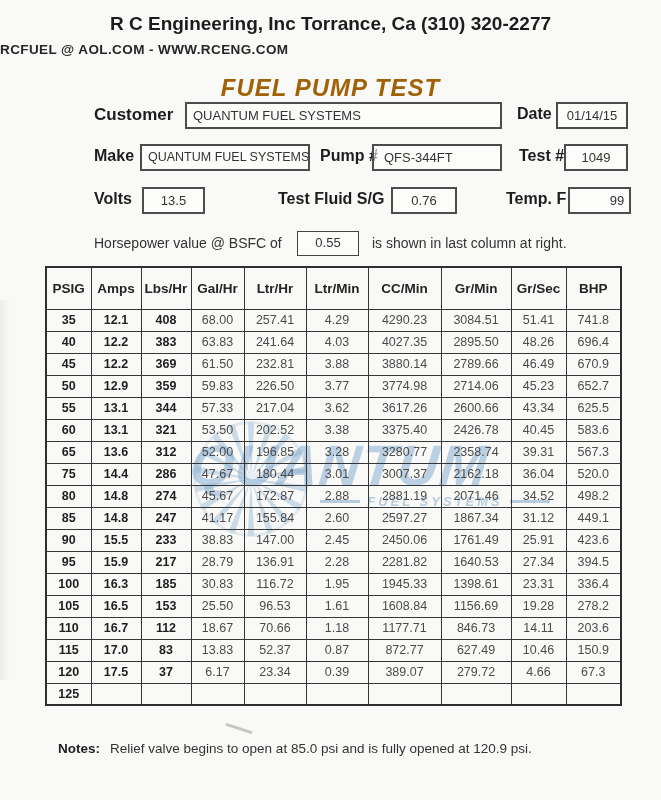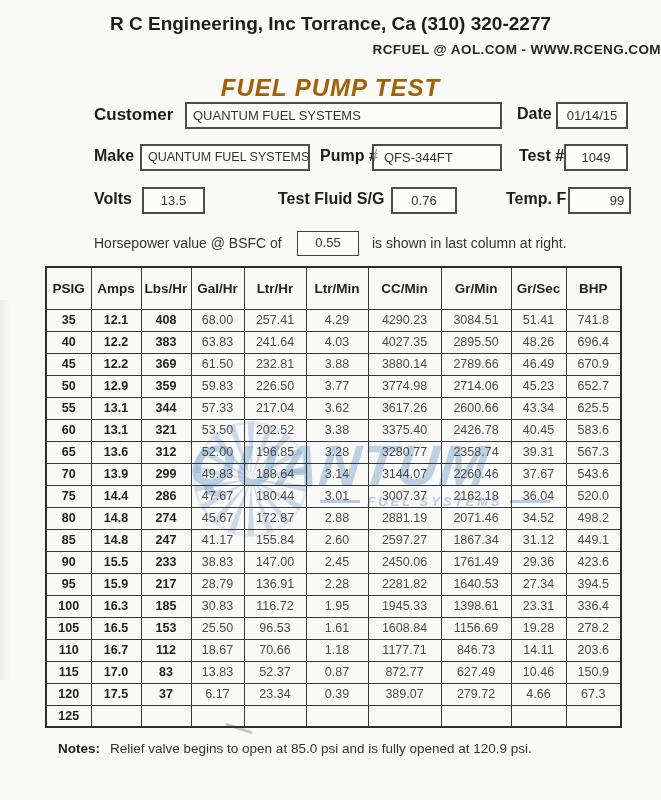--- a/index.html
+++ b/index.html
@@ -5,21 +5,21 @@
   * { margin:0; padding:0; box-sizing:border-box; }
   html,body { background:#e8e8e6; }
   .page {
     position:relative; width:661px; height:800px; margin:0 auto;
     background:#f9f9f7; overflow:hidden;
     font-family:"Liberation Sans", sans-serif; color:#222;
   }
   
   .company-line { position:absolute; top:13px; left:0; width:100%; text-align:center;
     font-size:19px; font-weight:bold; color:#1c1c1c; }
-  .contact-line { position:absolute; top:42px; left:0; width:100%; text-align:right;
+  .contact-line { position:absolute; top:42px; left:0; width:100%; text-align:left;
     font-size:13.5px; font-weight:bold; letter-spacing:.4px; color:#262626; }
   .doc-title { position:absolute; top:74px; left:0; width:100%; text-align:center;
     font-size:24px; font-weight:bold; font-style:italic; letter-spacing:1px; color:#a16207; }
   
   .frow { position:absolute; left:0; width:100%; height:27px; }
   .flabel { position:absolute; top:3px; font-weight:bold; color:#1d1d1d; font-size:16px; white-space:nowrap; }
   .fbox { position:absolute; top:0; height:27px; border:2px solid #4c4c4c; background:rgba(255,255,255,.55);
     font-size:13px; color:#333; line-height:23px; white-space:nowrap; overflow:hidden; }
   .fbox.left { padding-left:6px; text-align:left; }
   .fbox.center { text-align:center; }
@@ -235,32 +235,20 @@
           <td class="dark">312</td>
           <td>52.00</td>
           <td>196.85</td>
           <td>3.28</td>
           <td>3280.77</td>
           <td>2358.74</td>
           <td>39.31</td>
           <td>567.3</td>
         </tr>
         <tr>
-          <td class="dark">70</td>
-          <td class="dark">13.9</td>
-          <td class="dark">299</td>
-          <td>49.83</td>
-          <td>188.64</td>
-          <td>3.14</td>
-          <td>3144.07</td>
-          <td>2260.46</td>
-          <td>37.67</td>
-          <td>543.6</td>
-        </tr>
-        <tr>
           <td class="dark">75</td>
           <td class="dark">14.4</td>
           <td class="dark">286</td>
           <td>47.67</td>
           <td>180.44</td>
           <td>3.01</td>
           <td>3007.37</td>
           <td>2162.18</td>
           <td>36.04</td>
           <td>520.0</td>
@@ -291,21 +279,21 @@
         </tr>
         <tr>
           <td class="dark">90</td>
           <td class="dark">15.5</td>
           <td class="dark">233</td>
           <td>38.83</td>
           <td>147.00</td>
           <td>2.45</td>
           <td>2450.06</td>
           <td>1761.49</td>
-          <td>29.36</td>
+          <td>25.91</td>
           <td>423.6</td>
         </tr>
         <tr>
           <td class="dark">95</td>
           <td class="dark">15.9</td>
           <td class="dark">217</td>
           <td>28.79</td>
           <td>136.91</td>
           <td>2.28</td>
           <td>2281.82</td>

